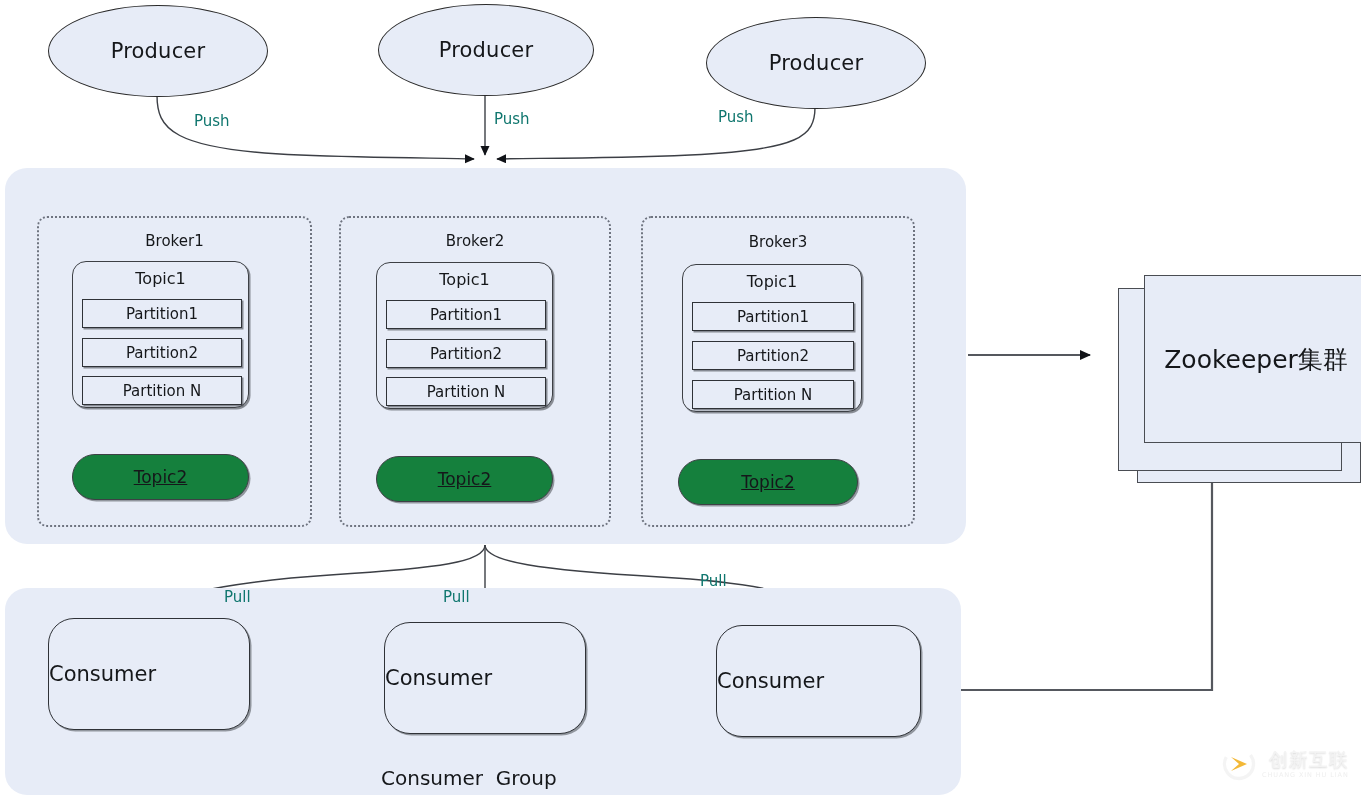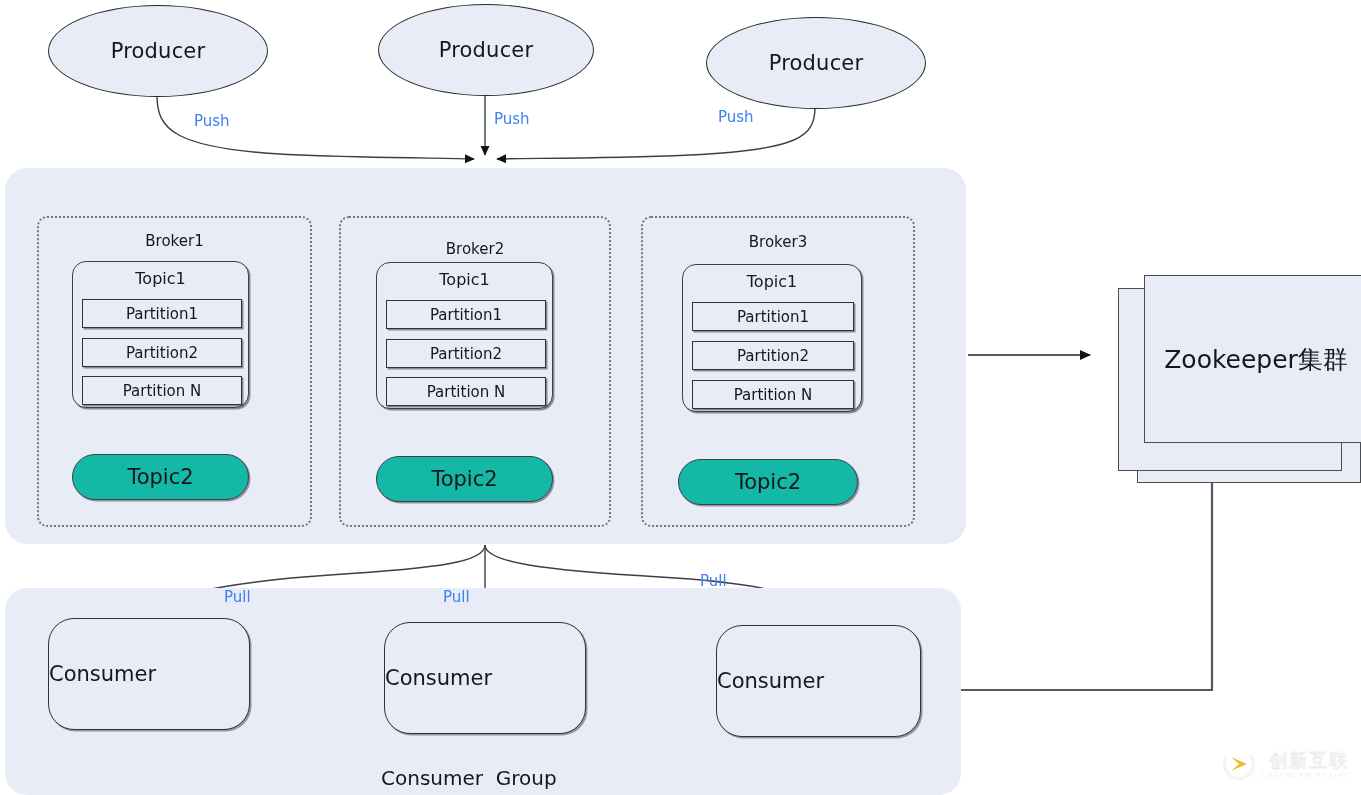--- a/index.html
+++ b/index.html
@@ -92,30 +92,31 @@
     align-items: center;
     justify-content: center;
     font-size: 15px;
     color: #15171a;
     box-shadow: 1.5px 1.5px 0 rgba(70,73,80,.6);
   }
 
   
   .topic2 {
     position: absolute;
-    background: #14b8a6;
+    background: #15803d;
     border: 1.4px solid #3d4045;
     border-radius: 26px;
     box-sizing: border-box;
     display: flex;
     align-items: center;
     justify-content: center;
-    font-size: 21px;
+    font-size: 17px;
     color: #15171a;
     box-shadow: 1.5px 1.5px 0 rgba(60,63,70,.5);
+    text-decoration: underline;
   }
 
   
   .zk-sheet {
     position: absolute;
     background: #e7ecf7;
     border: 1.3px solid #4a4d53;
     box-sizing: border-box;
   }
   .zk-front {
@@ -144,21 +145,21 @@
     position: absolute;
     font-size: 20px;
     color: #15171a;
     white-space: pre;
   }
 
   
   .edge-label {
     position: absolute;
     font-size: 15px;
-    color: #3b82f6;
+    color: #0f766e;
     white-space: nowrap;
   }
 
   
   .watermark {
     position: absolute;
     left: 1222px;
     top: 740px;
     width: 132px;
     height: 48px;
@@ -244,21 +245,21 @@
     <div class="topic1" style="left:33px; top:43px; width:177px; height:147px;">
       <div class="topic1-label">Topic1</div>
       <div class="partition" style="left:9px; top:37px; width:160px; height:29px;">Partition1</div>
       <div class="partition" style="left:9px; top:76px; width:160px; height:29px;">Partition2</div>
       <div class="partition" style="left:9px; top:114px; width:160px; height:29px;">Partition N</div>
     </div>
     <div class="topic2" style="left:33px; top:236px; width:177px; height:46px;">Topic2</div>
   </div>
 
   <div class="broker" style="left:339px; top:216px; width:272px; height:311px;">
-    <div class="broker-label" style="top:22px;">Broker2</div>
+    <div class="broker-label" style="top:14px;">Broker2</div>
     <div class="topic1" style="left:35px; top:44px; width:177px; height:147px;">
       <div class="topic1-label">Topic1</div>
       <div class="partition" style="left:9px; top:37px; width:160px; height:29px;">Partition1</div>
       <div class="partition" style="left:9px; top:76px; width:160px; height:29px;">Partition2</div>
       <div class="partition" style="left:9px; top:114px; width:160px; height:29px;">Partition N</div>
     </div>
     <div class="topic2" style="left:35px; top:238px; width:177px; height:46px;">Topic2</div>
   </div>
 
   <div class="broker" style="left:641px; top:216px; width:274px; height:311px;">

